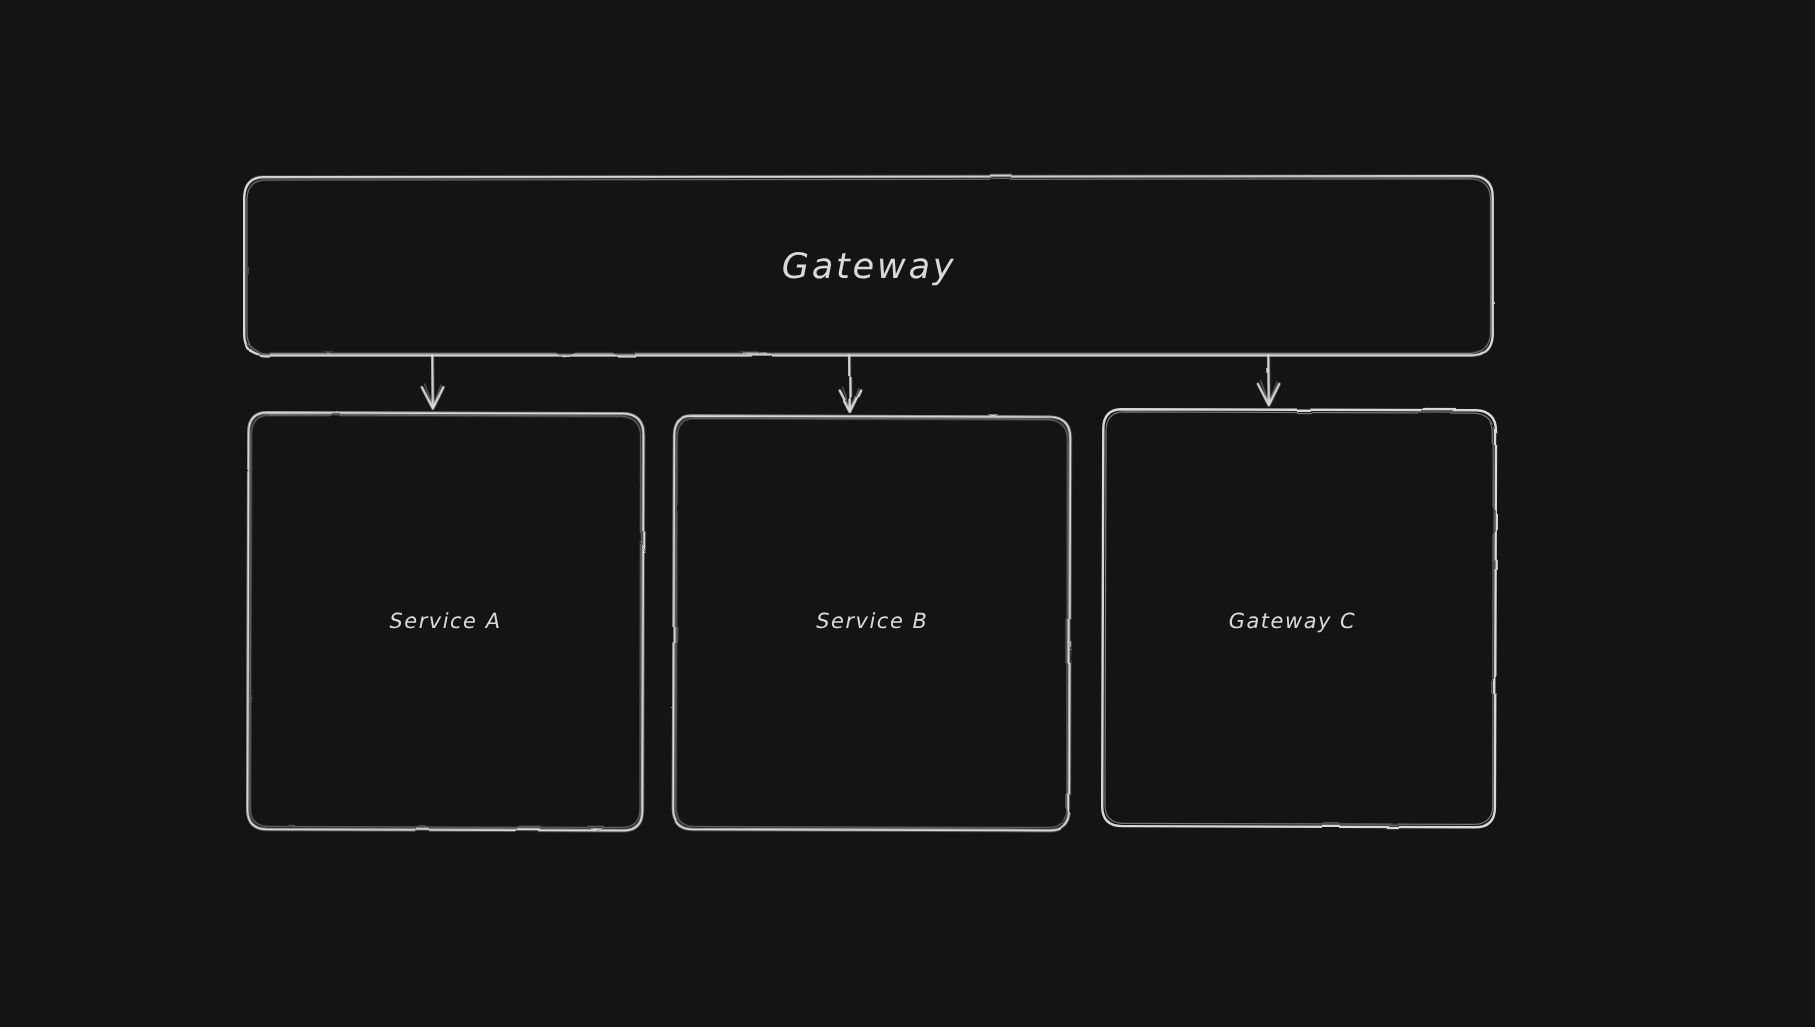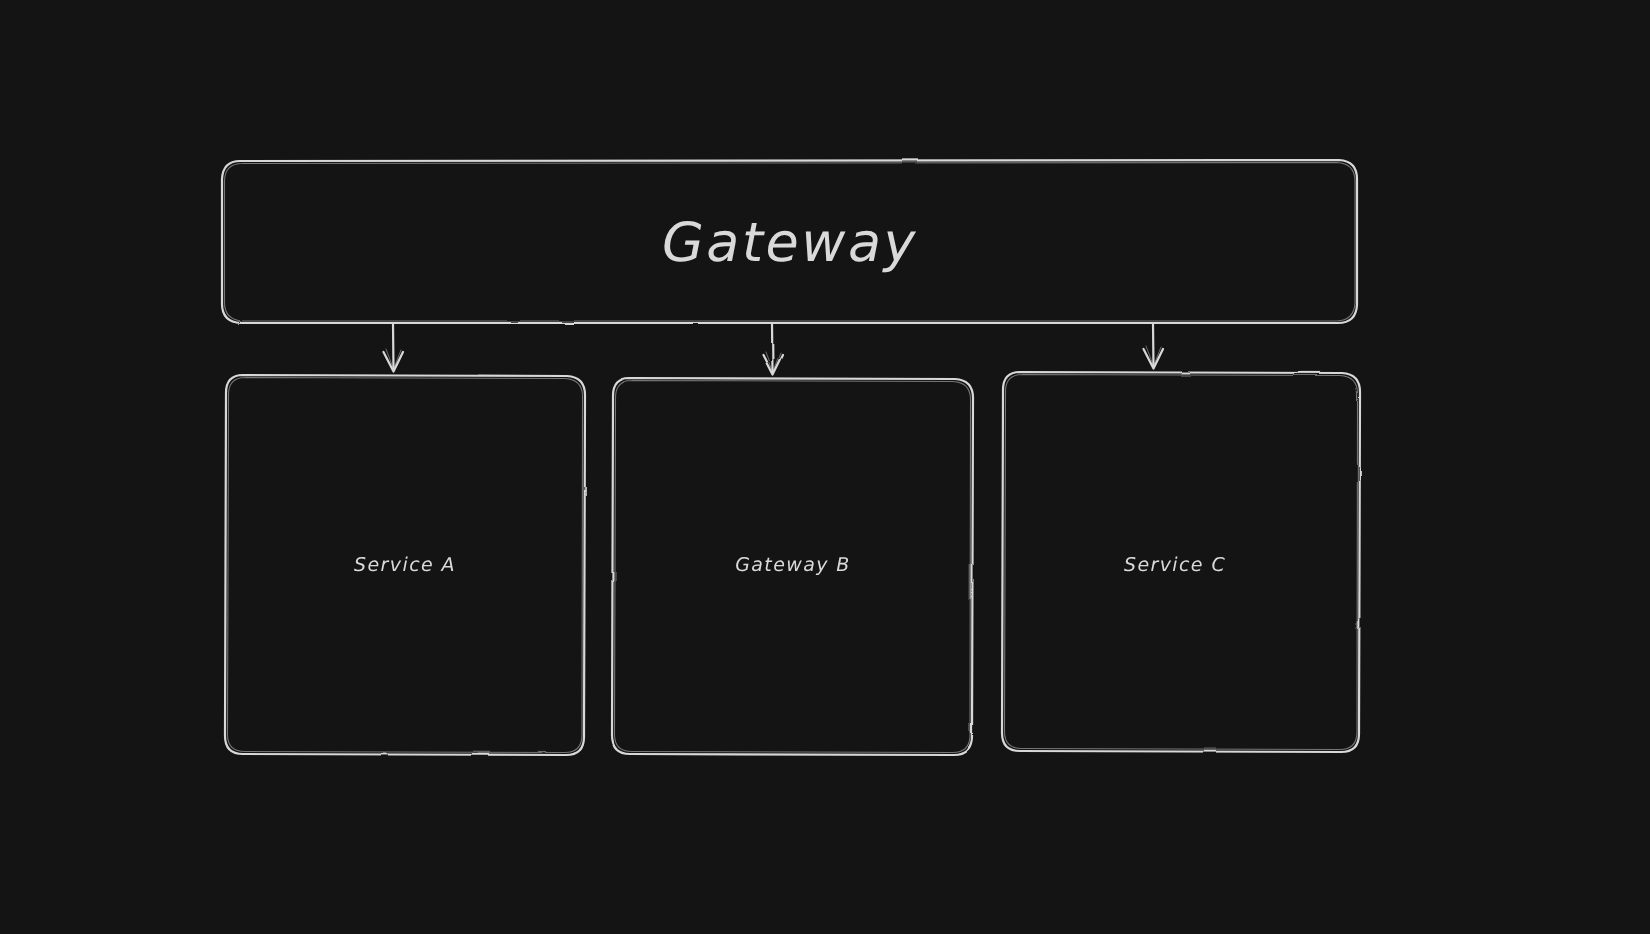--- a/index.html
+++ b/index.html
@@ -35,21 +35,21 @@
     font-style: italic;
     font-weight: 400;
     letter-spacing: 1.2px;
     white-space: nowrap;
     text-align: center;
     transform: translate(-50%, -50%);
     -webkit-font-smoothing: antialiased;
     text-rendering: geometricPrecision;
   }
   .label-gateway {
-    font-size: 54px;
+    font-size: 32px;
     letter-spacing: 2.5px;
   }
   .label-service {
     font-size: 19px;
     letter-spacing: 1.4px;
   }
 </style>
 </head>
 <body>
 
@@ -103,17 +103,17 @@
         <path d="M 1146 346 L 1153.5 366 L 1161 347" stroke-width="1" opacity="0.45"></path>
       </g>
 
     </g>
   </svg>
 
   <div class="node-label label-gateway" style="left:790px; top:242px;">Gateway</div>
 
   <div class="node-label label-service" style="left:405px; top:565px;">Service A</div>
 
-  <div class="node-label label-service" style="left:793px; top:565px;">Gateway B</div>
+  <div class="node-label label-service" style="left:793px; top:565px;">Service B</div>
 
-  <div class="node-label label-service" style="left:1175px; top:565px;">Service C</div>
+  <div class="node-label label-service" style="left:1175px; top:565px;">Gateway C</div>
 
 </div>
 
 </body></html>

